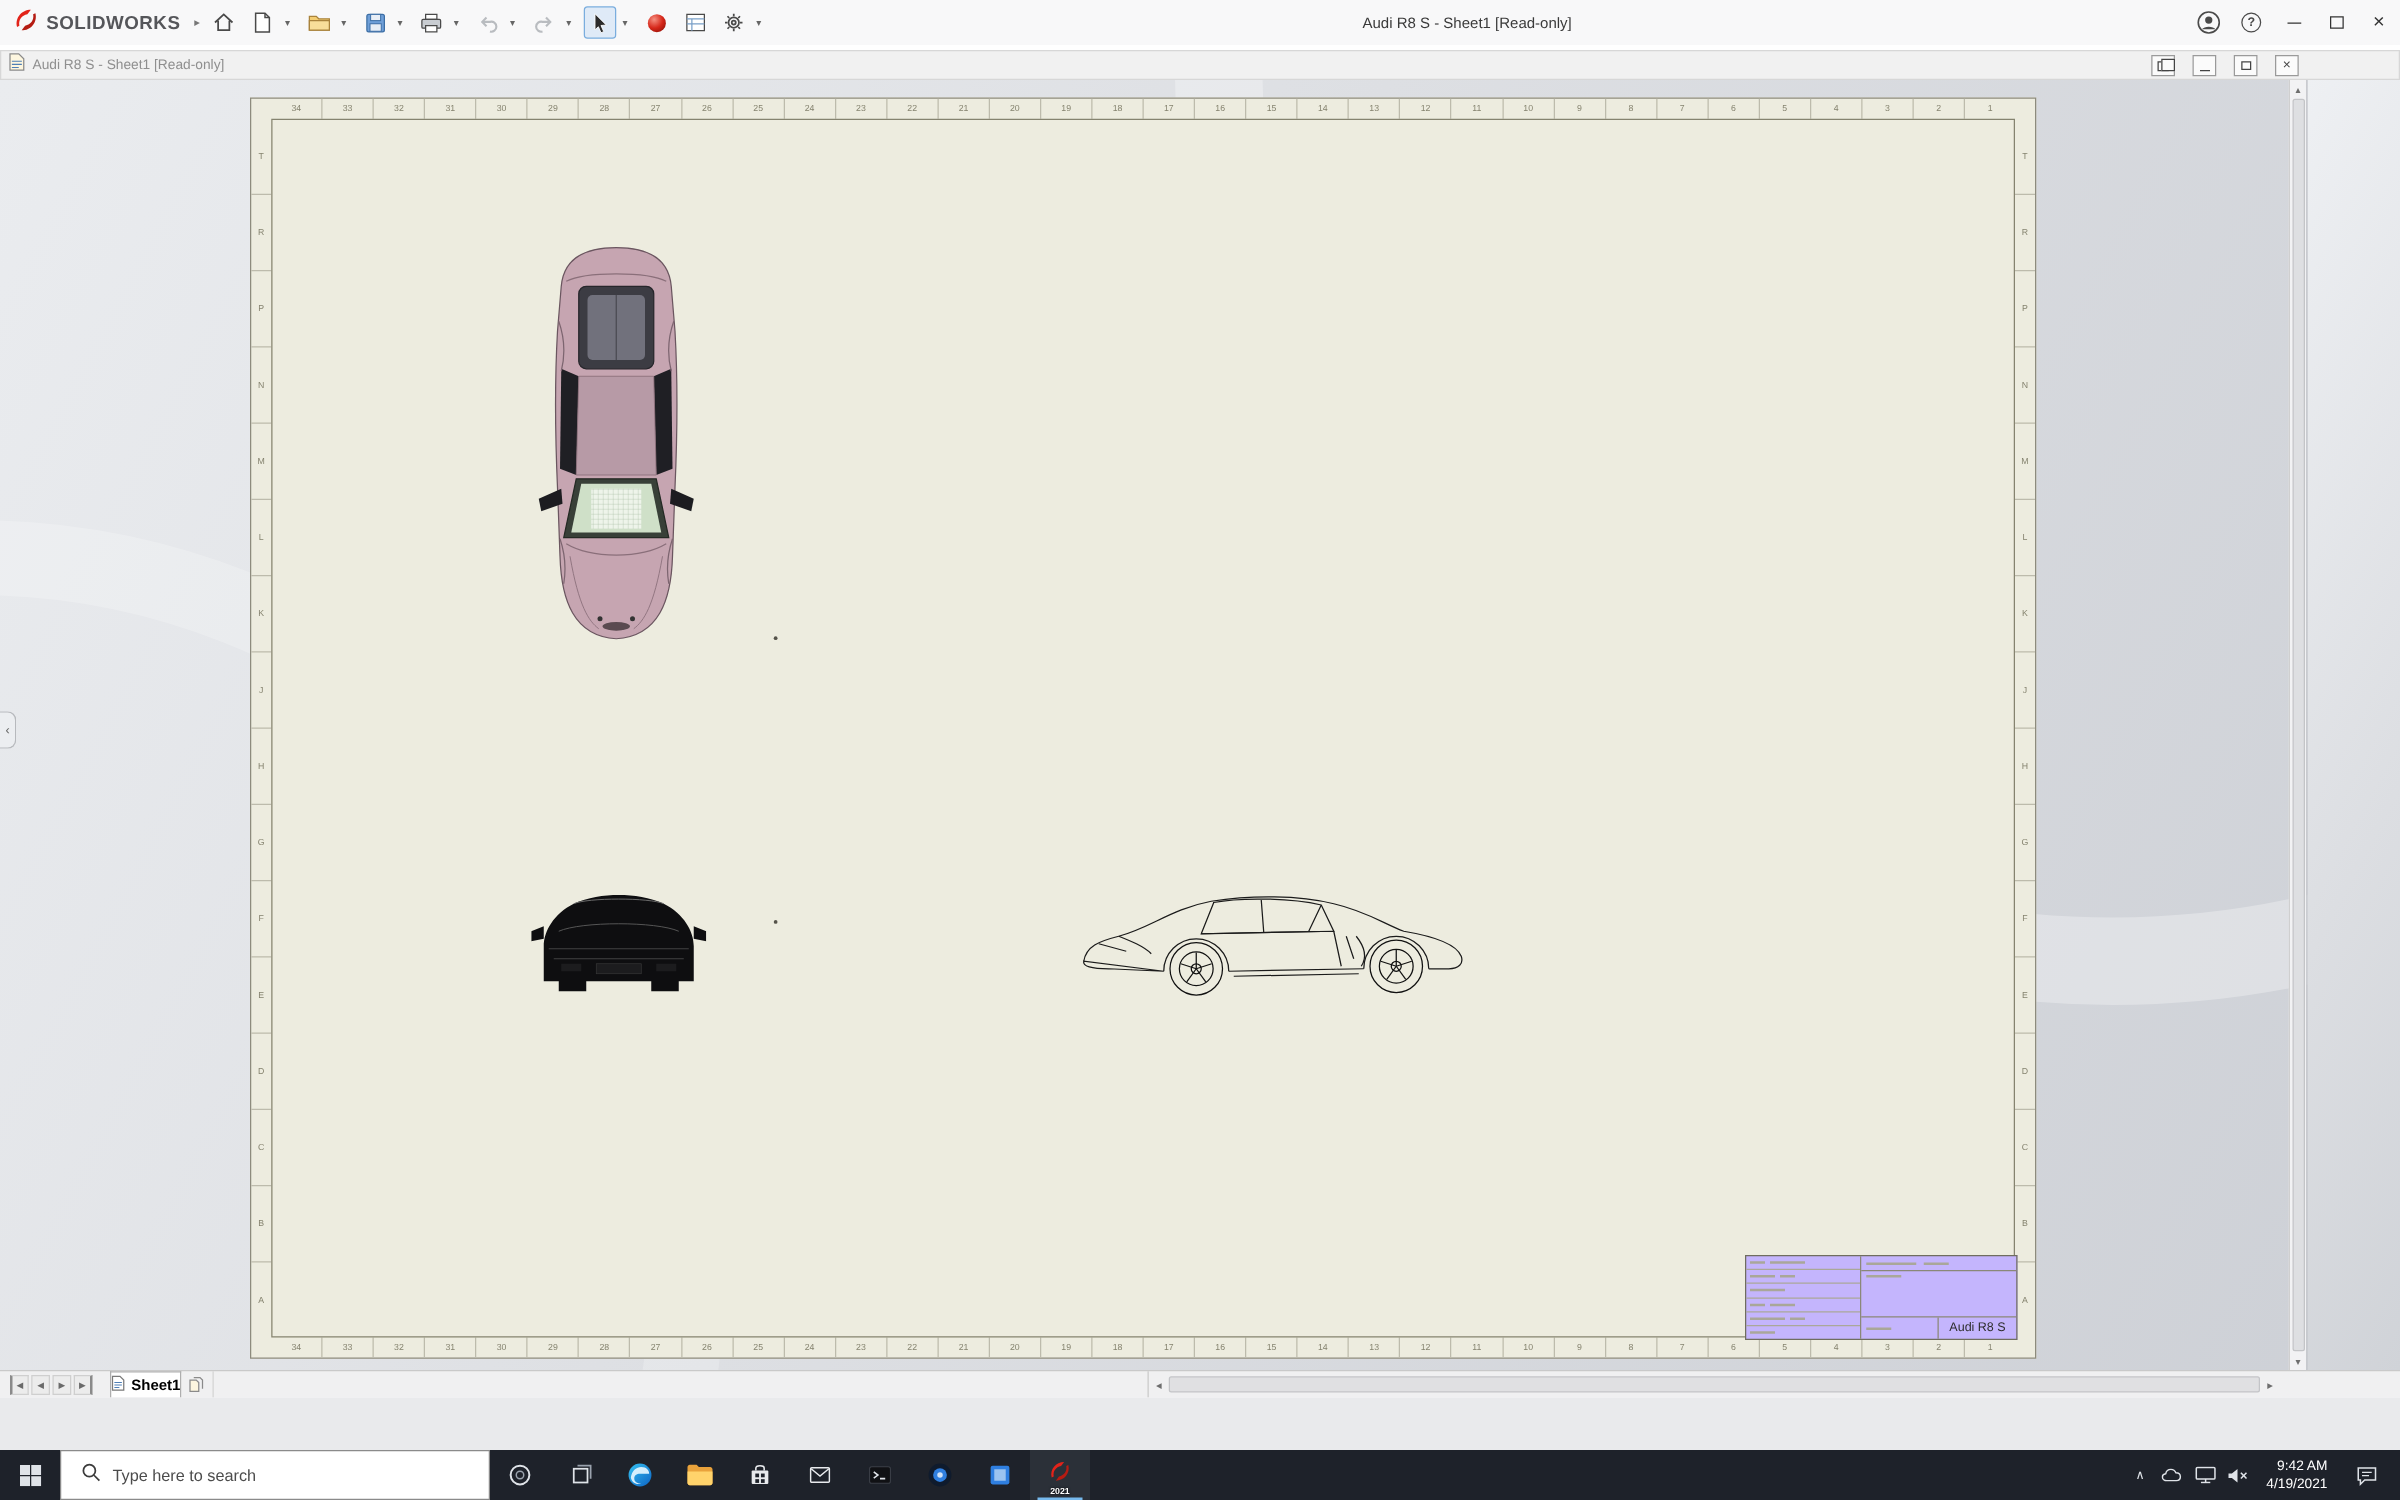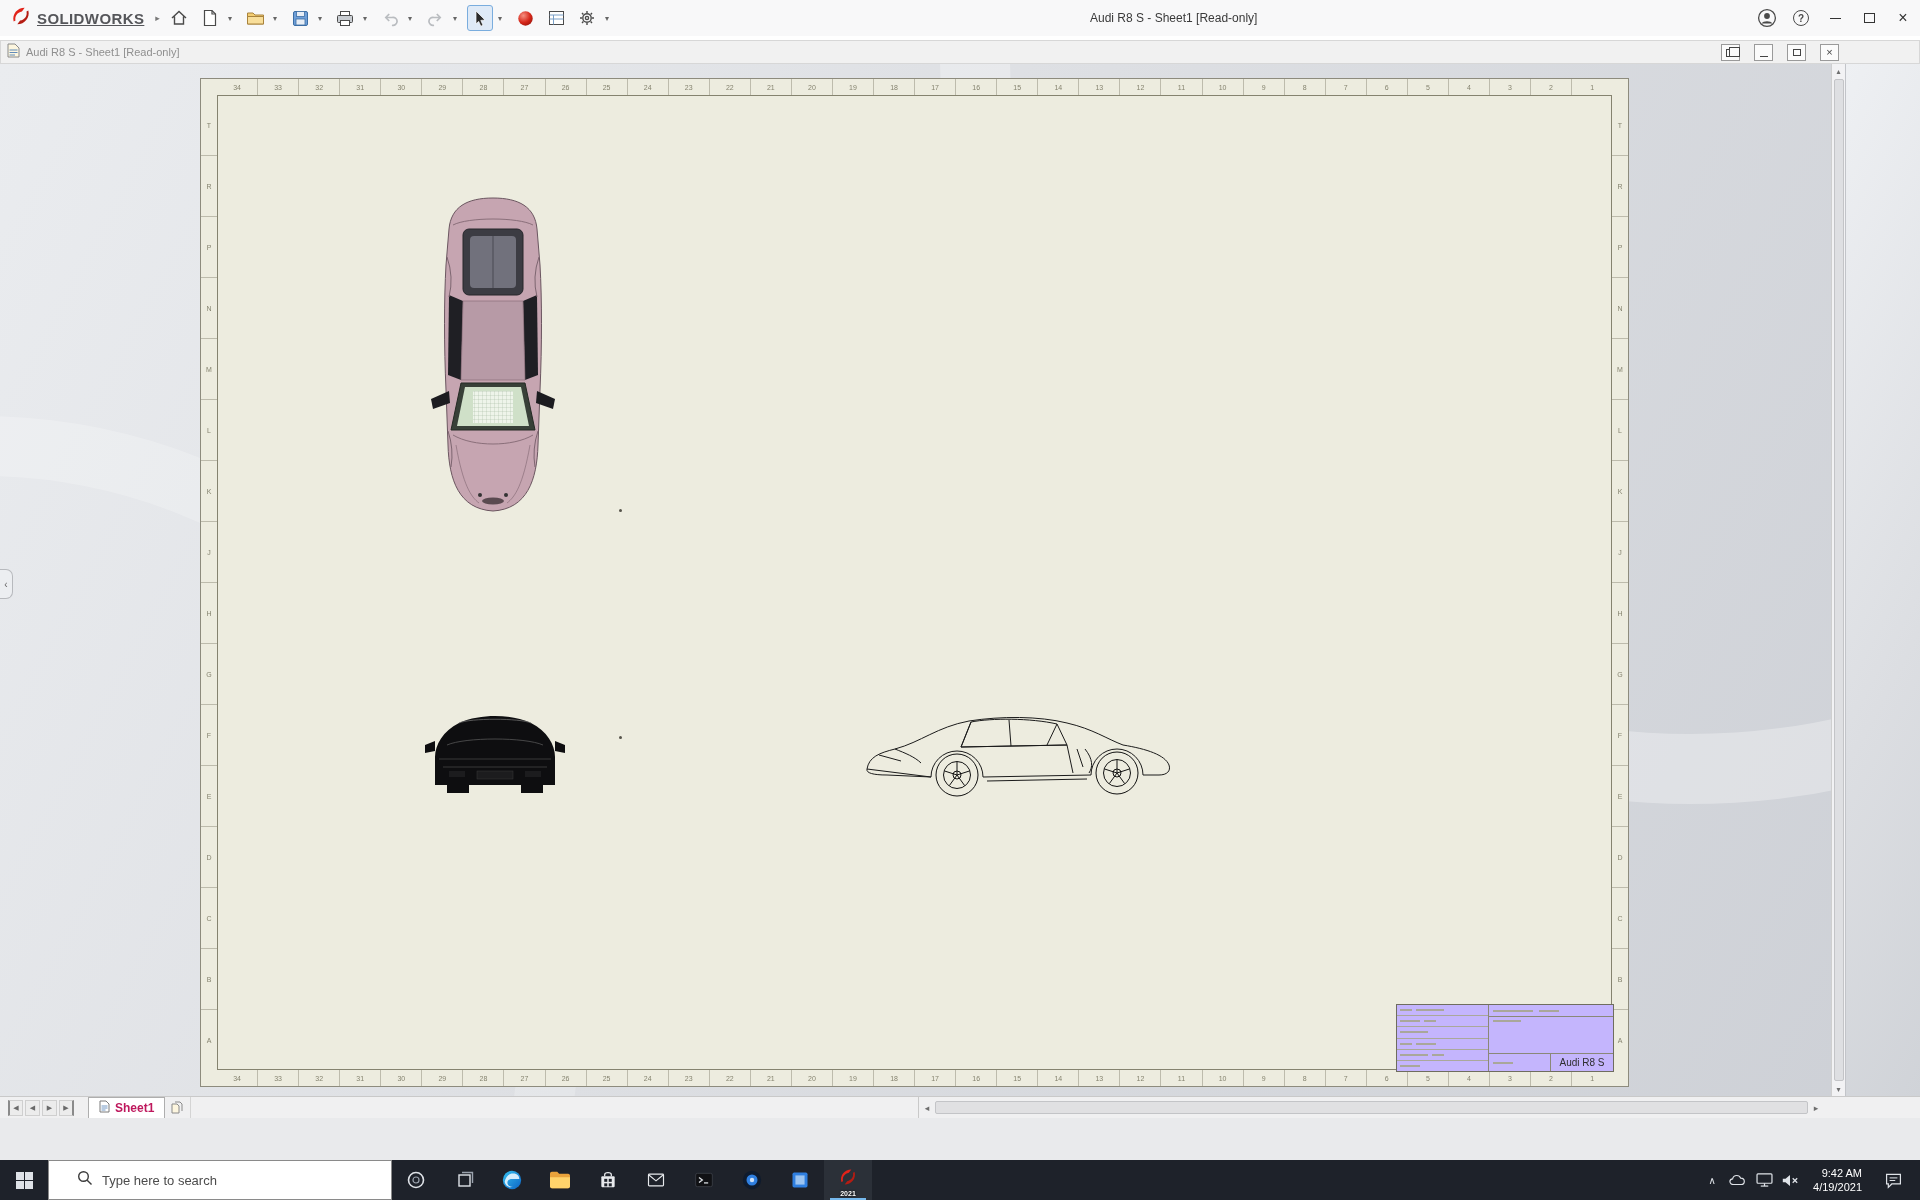--- a/index.html
+++ b/index.html
@@ -3,21 +3,21 @@
 <meta charset="utf-8">
 <style>
   *{margin:0;padding:0;box-sizing:border-box}
   html,body{width:1920px;height:1200px;overflow:hidden;background:#fff;
     font-family:"Liberation Sans",sans-serif;}
   #screen{position:absolute;inset:0;width:1920px;height:1200px;background:#fff;}
 
   
   .titlebar{position:absolute;left:0;top:0;width:1920px;height:36px;background:#f8f8f9;display:flex;align-items:center;}
   .brand{position:absolute;left:10px;top:0;height:36px;display:flex;align-items:center;gap:5px;}
-  .brand-text{font-size:15px;font-weight:bold;color:#55565a;letter-spacing:.4px;text-decoration:underline;}
+  .brand-text{font-size:15px;font-weight:bold;color:#55565a;letter-spacing:.4px;}
   .menu-expand{font-size:9px;color:#777;margin-left:6px;cursor:default;}
   .toolbar{position:absolute;left:166px;top:0;height:36px;display:flex;align-items:center;}
   .tgroup{display:flex;align-items:center;margin-right:5px;}
   .tbtn{width:26px;height:26px;display:flex;align-items:center;justify-content:center;border-radius:3px;}
   .tbtn.active{background:#dfeaf7;border:1px solid #7aadde;}
   .dd{width:14px;height:26px;display:flex;align-items:center;justify-content:center;font-size:8px;color:#666;}
   .win-title{position:absolute;left:1090px;top:0;height:36px;display:flex;align-items:center;font-size:12px;color:#3a3a3a;}
   .win-controls{position:absolute;right:0;top:0;height:36px;display:flex;align-items:center;}
   .wc{width:34px;height:36px;display:flex;align-items:center;justify-content:center;}
   .help-circle{width:16px;height:16px;border:1.5px solid #4a4a4a;border-radius:50%;font-size:10px;font-weight:bold;color:#4a4a4a;display:flex;align-items:center;justify-content:center;}
@@ -76,35 +76,35 @@
   .tb-right-bottom{height:17px;display:flex;}
   .tb-cell-small{width:62px;border-right:1px solid #8a8878;display:flex;align-items:center;padding:0 4px;}
   .tb-cell-name{flex:1;font-size:10px;color:#2e2e2e;display:flex;align-items:center;justify-content:center;}
 
   
   .bottombar{position:absolute;left:0;top:1096px;width:1920px;height:22px;background:#f0f0f1;border-top:1px solid #c9c9c9;display:flex;align-items:center;}
   .sheet-nav{display:flex;align-items:center;margin-left:8px;gap:2px;}
   .snb{width:15px;height:16px;font-size:7px;color:#6a6a6a;display:flex;align-items:center;justify-content:center;background:#ececec;border:1px solid #cfcfcf;}
   .snb.bar-l{border-left:2px solid #8a8a8a;}
   .snb.bar-r{border-right:2px solid #8a8a8a;}
-  .sheet-tab{margin-left:14px;height:21px;display:flex;align-items:center;gap:5px;padding:0 10px;background:#fff;border:1px solid #aeaeae;border-bottom:none;font-size:12px;font-weight:bold;color:#be185d;}
+  .sheet-tab{margin-left:14px;height:21px;display:flex;align-items:center;gap:5px;padding:0 0;background:#fff;border:1px solid #aeaeae;border-bottom:none;font-size:12px;font-weight:bold;color:#000000;}
   .sheet-extra{width:26px;height:21px;display:flex;align-items:center;justify-content:center;border-right:1px solid #d4d4d4;}
   .hscroll{position:absolute;left:918px;top:0;width:906px;height:21px;display:flex;align-items:center;border-left:1px solid #c9c9c9;}
   .hscroll .arr{width:16px;font-size:9px;color:#6e6e6e;display:flex;align-items:center;justify-content:center;}
   .hscroll .track{flex:1;height:15px;display:flex;align-items:center;}
   .hscroll .thumb{width:100%;height:13px;background:#e0e0e2;border:1px solid #c3c4c7;border-radius:2px;}
 
   .statusbar{position:absolute;left:0;top:1118px;width:1920px;height:42px;background:#e9eaec;}
 
   
   .taskbar{position:absolute;left:0;top:1160px;width:1920px;height:40px;background:#1e222a;display:flex;align-items:stretch;}
   .tb-cell{width:48px;display:flex;align-items:center;justify-content:center;position:relative;}
   .tb-cell.activeapp{background:#2b3038;}
   .tb-cell.activeapp::after{content:"";position:absolute;left:6px;right:6px;bottom:0;height:2px;background:#76b9ed;}
-  .tb-search{width:344px;background:#ffffff;border:1px solid #8a8a8a;display:flex;align-items:center;gap:9px;padding-left:28px;}
+  .tb-search{width:344px;background:#ffffff;border:1px solid #8a8a8a;display:flex;align-items:center;gap:9px;padding-left:16px;}
   .tb-search input{border:none;outline:none;background:transparent;font-size:13px;color:#333;width:260px;font-family:"Liberation Sans",sans-serif;}
   .tb-search input::placeholder{color:#4c4c4c;opacity:1;}
   .tb-spacer{flex:1;}
   .tray{display:flex;align-items:center;}
   .tray-ico{width:26px;height:40px;display:flex;align-items:center;justify-content:center;color:#dfe3e8;}
   .tray-chevron{font-size:10px;color:#dfe3e8;}
   .tray-clock{display:flex;flex-direction:column;align-items:flex-end;justify-content:center;color:#fff;font-size:11px;line-height:14px;padding:0 10px;}
   .action-center{width:42px;display:flex;align-items:center;justify-content:center;}
   .show-desktop{width:6px;border-left:1px solid #3a3f49;}
   .sw-badge{position:absolute;bottom:3px;left:0;right:0;text-align:center;font-size:7px;color:#fff;text-shadow:0 0 2px #000;font-weight:bold;}

